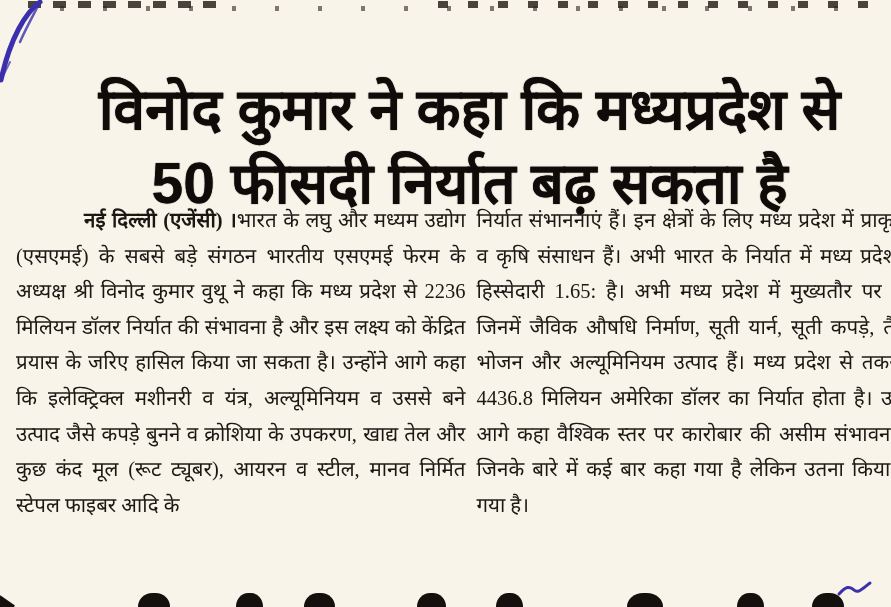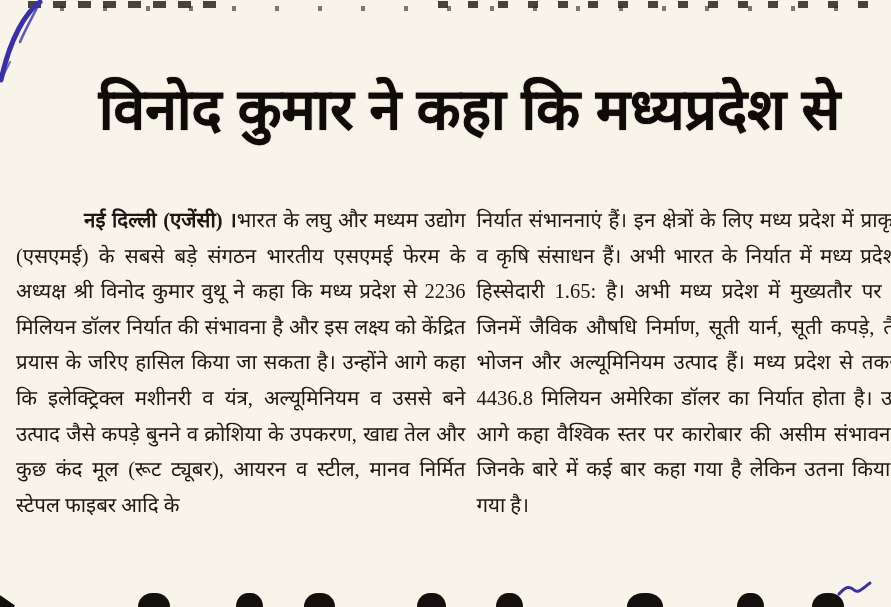--- a/index.html
+++ b/index.html
@@ -92,20 +92,21 @@
   <div class="top-frag frag-desc" style="left:60px; width:780px;"></div>
 
   <svg class="pen" style="left:-4px; top:-2px;" width="60" height="100" viewBox="0 0 60 100">
     <path d="M44 4 C30 14, 14 40, 5 82" fill="none" stroke="#3c2fae" stroke-width="5" stroke-linecap="round"></path>
     <path d="M44 4 C38 16, 30 30, 24 44" fill="none" stroke="#3c2fae" stroke-width="2.5" stroke-linecap="round" opacity=".8"></path>
     <path d="M5 82 L14 64" fill="none" stroke="#3c2fae" stroke-width="2" stroke-linecap="round" opacity=".7"></path>
   </svg>
 
   <h1 class="headline">
     <span>विनोद कुमार ने कहा कि मध्यप्रदेश से</span><br>
+    <span>50 फीसदी निर्यात बढ़ सकता है</span>
   </h1>
 
   <div class="columns">
     <div class="col left">
       <p>
         <strong class="dateline">नई दिल्ली (एजेंसी) ।</strong><span>भारत के लघु और मध्यम उद्योग (एसएमई) के सबसे बड़े संगठन भारतीय एसएमई फेरम के अध्यक्ष श्री विनोद कुमार वुथू ने कहा कि मध्य प्रदेश से  2236 मिलियन डॉलर निर्यात की संभावना है और इस लक्ष्य को केंद्रित प्रयास के जरिए हासिल किया जा सकता है। उन्होंने आगे कहा कि इलेक्ट्रिक्ल मशीनरी व यंत्र, अल्यूमिनियम व उससे बने उत्पाद जैसे कपड़े बुनने व क्रोशिया के उपकरण, खाद्य तेल और कुछ कंद मूल (रूट ट्यूबर), आयरन व स्टील, मानव निर्मित स्टेपल फाइबर आदि के</span>
       </p>
     </div>
     <div class="col right">
       <p><span>निर्यात संभाननाएं हैं। इन क्षेत्रों के लिए मध्य प्रदेश में प्राकृतिक व कृषि संसाधन हैं। अभी भारत के निर्यात में मध्य प्रदेश की हिस्सेदारी 1.65: है। अभी मध्य प्रदेश में मुख्यतौर पर जिंसे जिनमें जैविक औषधि निर्माण, सूती यार्न, सूती कपड़े, तैलीय भोजन और अल्यूमिनियम उत्पाद हैं। मध्य प्रदेश से तकरीबन 4436.8 मिलियन अमेरिका डॉलर का निर्यात होता है। उन्होंने आगे कहा वैश्विक स्तर पर कारोबार की असीम संभावनाएं हैं जिनके बारे में कई बार कहा गया है लेकिन उतना किया नहीं गया है।</span></p>

